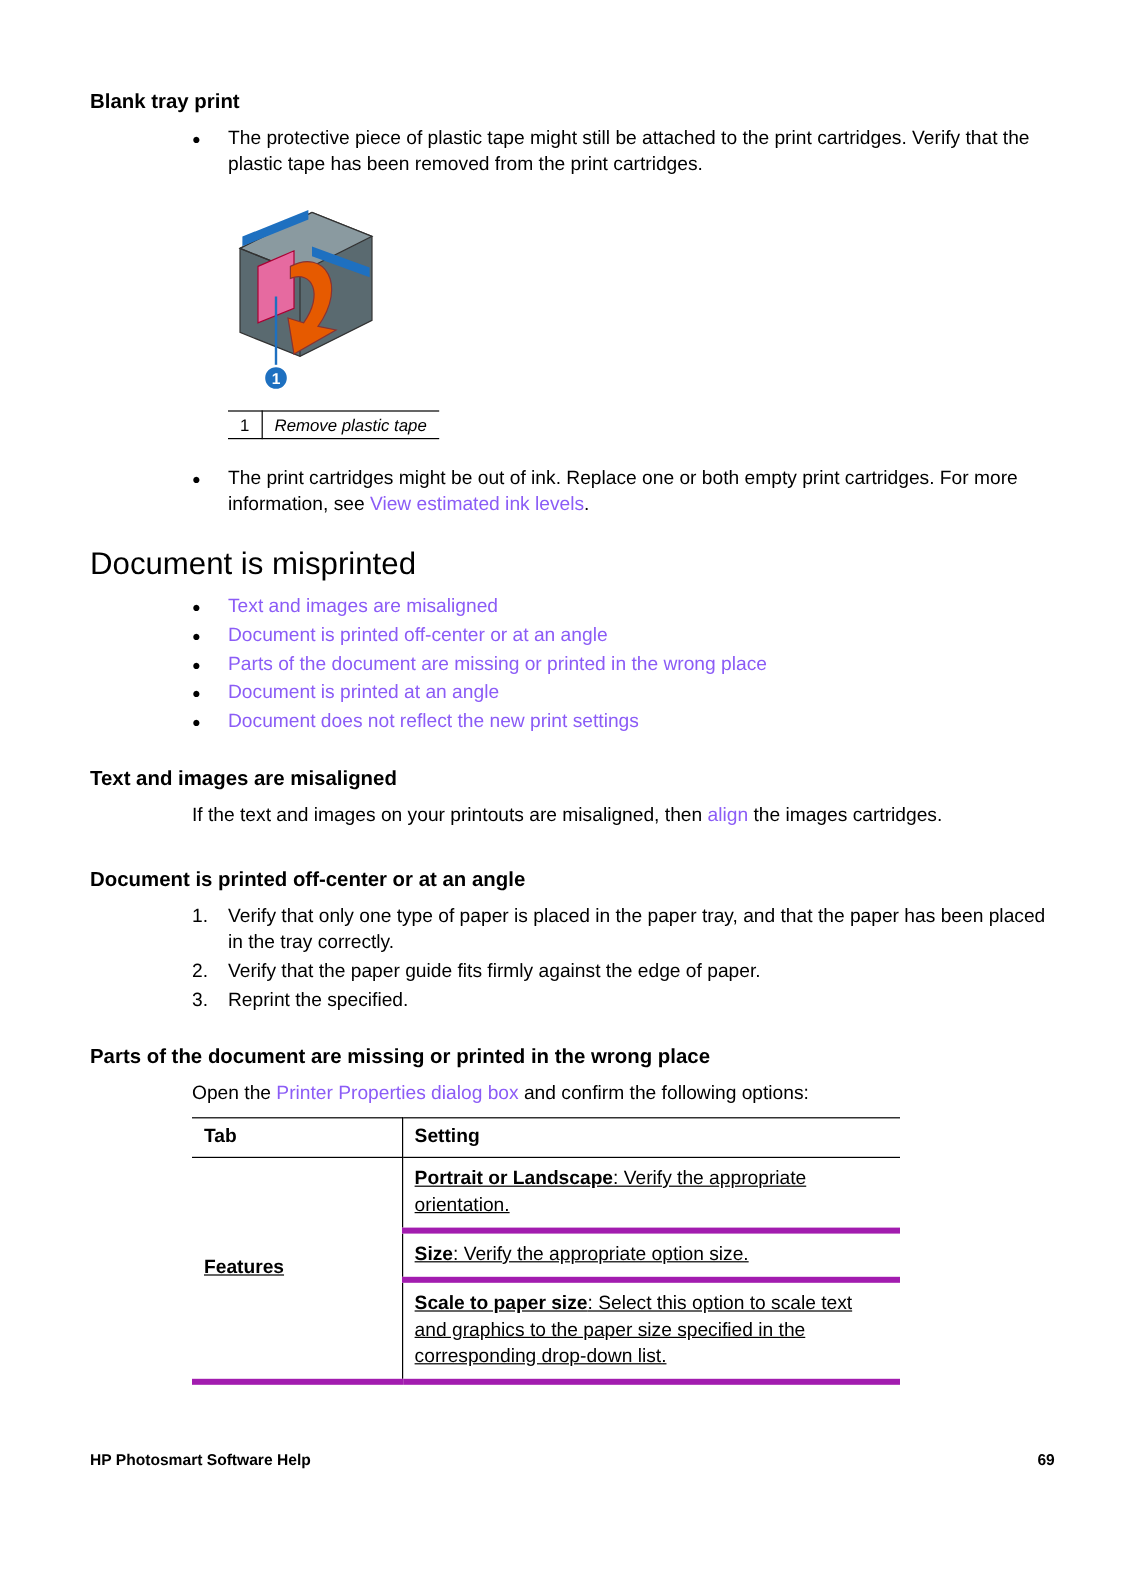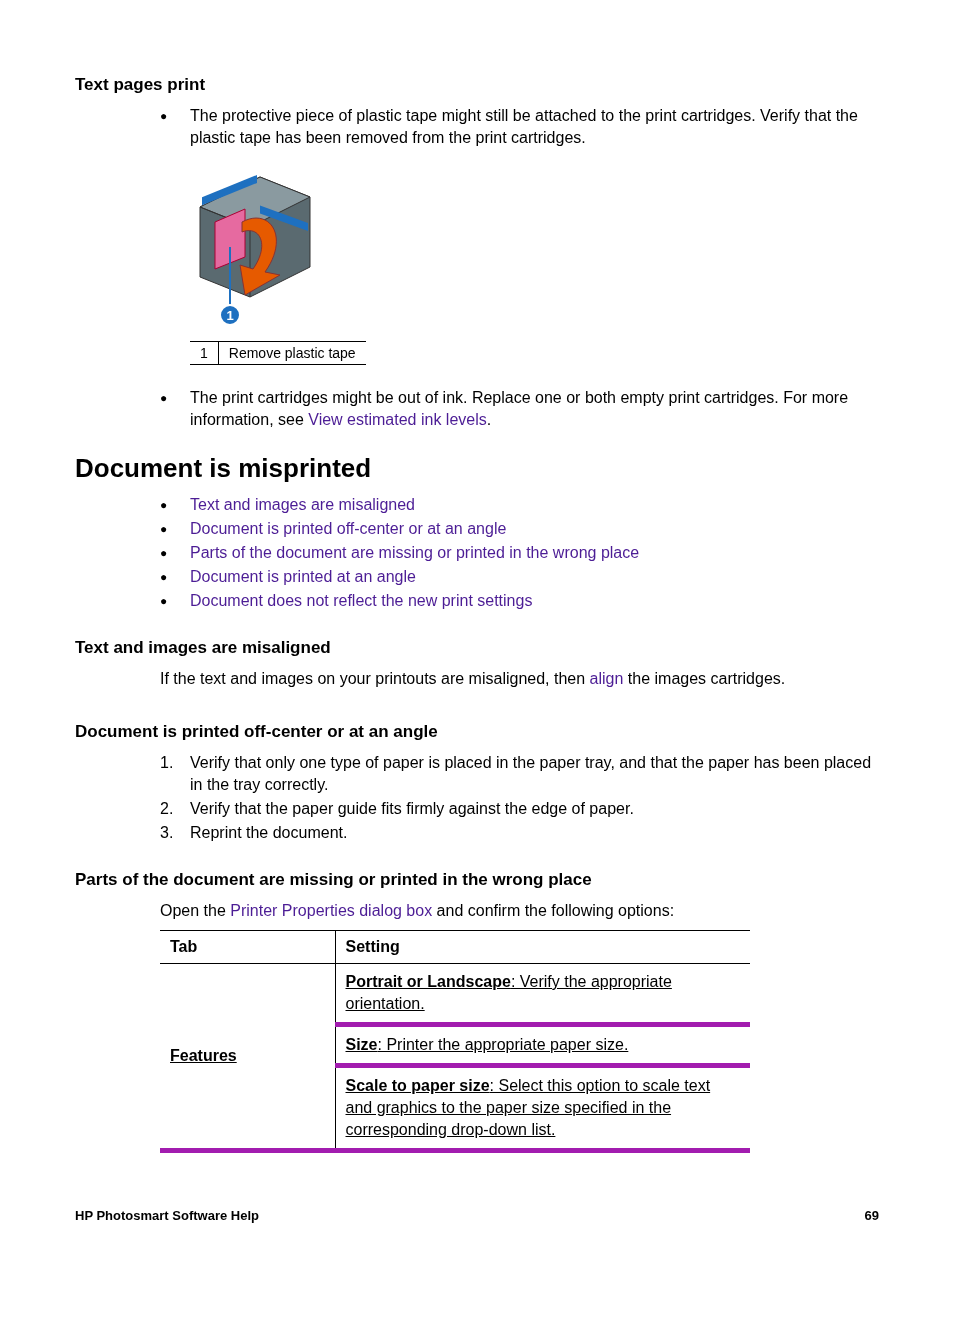--- a/index.html
+++ b/index.html
@@ -14,21 +14,21 @@
       background: #fff;
       width: 954px;
       padding: 75px 75px 30px 75px;
     }
     .h3 {
       font-weight: bold;
       font-size: 17px;
       margin-bottom: 10px;
     }
     .h2 {
-      font-weight: bold;
+      font-weight: normal;
       font-size: 26px;
       margin-top: 22px;
       margin-bottom: 10px;
     }
     .bullet-list {
       padding-left: 85px;
     }
     .bullet-item {
       display: flex;
       margin-bottom: 2px;
@@ -58,21 +58,21 @@
     .numbered-text {
       line-height: 22px;
       flex: 1;
     }
     .intro-text {
       padding-left: 85px;
       line-height: 22px;
       margin-bottom: 8px;
     }
     .link {
-      color: #4c1d95;
+      color: #8b5cf6;
     }
     .figure-block {
       padding-left: 115px;
       margin-top: 18px;
       margin-bottom: 22px;
     }
     .figure-image {
       margin-bottom: 10px;
     }
     .figure-caption-table {
@@ -81,20 +81,21 @@
     .figure-caption-table td {
       border: 1px solid #000;
       padding: 3px 10px;
       font-size: 14px;
     }
     .figure-caption-table td:first-child {
       border-left: none;
     }
     .figure-caption-table td:last-child {
       border-right: none;
+      font-style: italic;
     }
     .settings-table {
       margin-left: 85px;
       border-collapse: collapse;
       width: 590px;
     }
     .settings-table th {
       text-align: left;
       font-weight: bold;
       padding: 7px 10px;
@@ -128,21 +129,21 @@
       display: flex;
       justify-content: space-between;
       margin-top: 55px;
       font-size: 13px;
       font-weight: bold;
     }
   </style>
 </head>
 <body>
 
-<div class="h3">Text pages print</div>
+<div class="h3">Blank tray print</div>
 
 <div class="bullet-list">
   <div class="bullet-item">
     <div class="bullet-mark">●</div>
     <div class="bullet-text">The protective piece of plastic tape might still be attached to the print cartridges. Verify that the plastic tape has been removed from the print cartridges.</div>
   </div>
 </div>
 
 <div class="figure-block">
   <div class="figure-image">
@@ -218,21 +219,21 @@
   <div class="numbered-item">
     <div class="numbered-mark">1.</div>
     <div class="numbered-text">Verify that only one type of paper is placed in the paper tray, and that the paper has been placed in the tray correctly.</div>
   </div>
   <div class="numbered-item">
     <div class="numbered-mark">2.</div>
     <div class="numbered-text">Verify that the paper guide fits firmly against the edge of paper.</div>
   </div>
   <div class="numbered-item">
     <div class="numbered-mark">3.</div>
-    <div class="numbered-text">Reprint the document.</div>
+    <div class="numbered-text">Reprint the specified.</div>
   </div>
 </div>
 
 <div class="section-space"></div>
 
 <div class="h3">Parts of the document are missing or printed in the wrong place</div>
 <div class="intro-text">
   <span>Open the </span><span class="link">Printer Properties dialog box</span><span> and confirm the following options:</span>
 </div>
 
@@ -240,21 +241,21 @@
   <tbody>
       <tr>
     <th>Tab</th>
     <th>Setting</th>
   </tr>
   <tr>
     <td class="tab-cell" rowspan="3">Features</td>
     <td><span class="bold">Portrait or Landscape</span><span>: Verify the appropriate orientation.</span></td>
   </tr>
   <tr>
-    <td><span class="bold">Size</span><span>: Printer the appropriate paper size.</span></td>
+    <td><span class="bold">Size</span><span>: Verify the appropriate option size.</span></td>
   </tr>
   <tr>
     <td><span class="bold">Scale to paper size</span><span>: Select this option to scale text and graphics to the paper size specified in the corresponding drop-down list.</span></td>
   </tr>
 </tbody>
   </table>
 
 <div class="footer">
   <div>HP Photosmart Software Help</div>
   <div>69</div>

